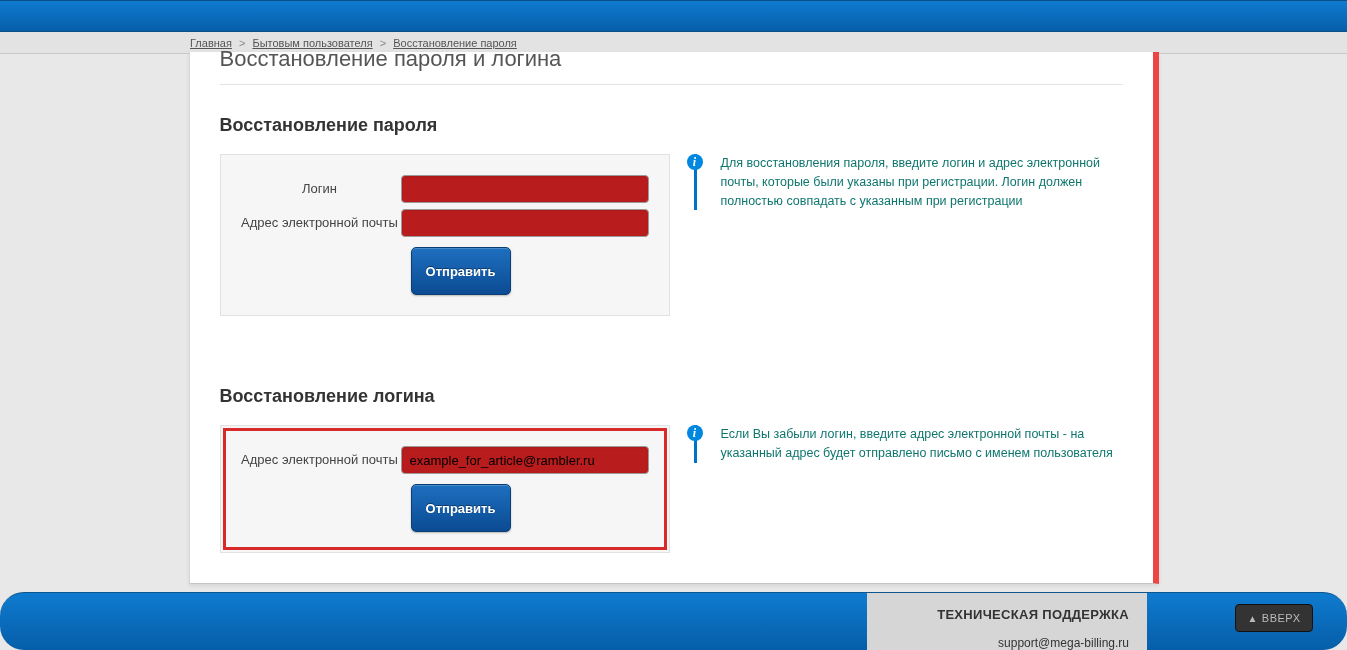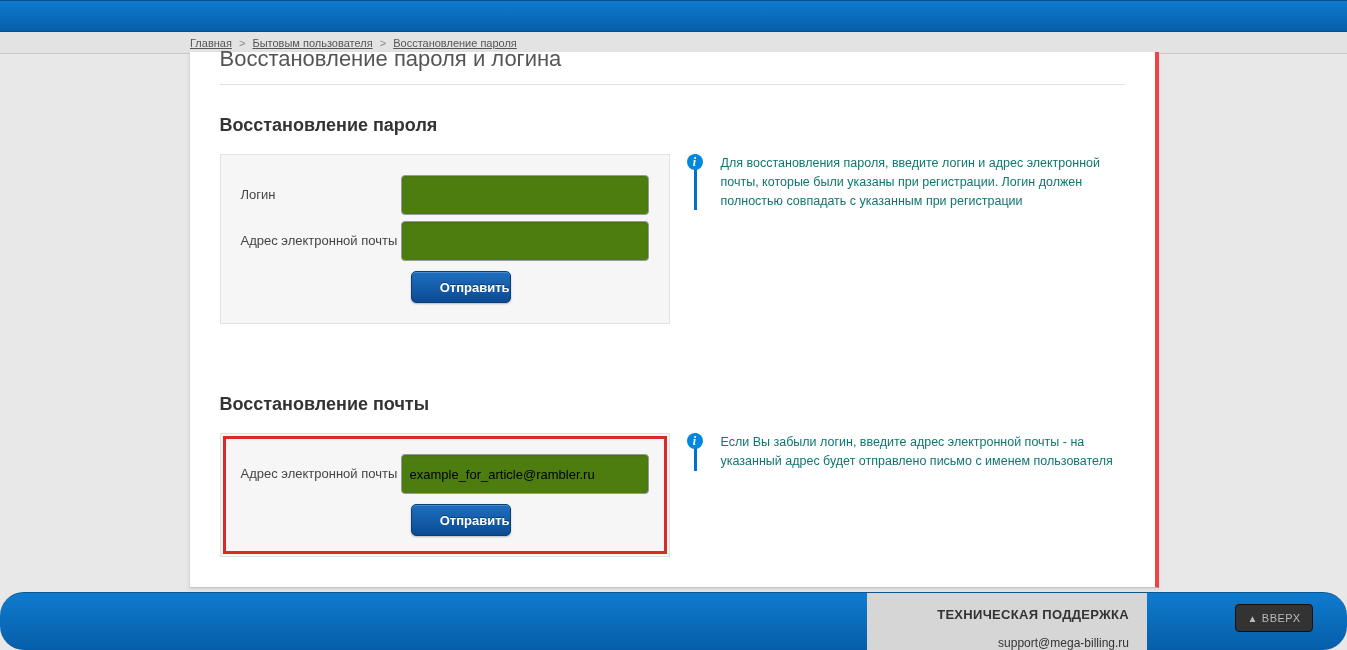--- a/index.html
+++ b/index.html
@@ -26,21 +26,21 @@
   }
   .breadcrumb-bar a { color:#555; text-decoration:underline; }
   .breadcrumb-bar .sep { margin:0 4px; color:#888; }
 
   
   .stage { width:100%; display:flex; justify-content:center; }
   .card {
     width:970px;
     background:#fff;
     border-left:1px solid #d7d7d7;
-    border-right:4px solid #ef4444;
+    border-right:6px solid #ef4444;
     border-bottom:1px solid #c4c4c4;
     box-shadow: 0 2px 4px rgba(0,0,0,.08);
     padding: 0 30px 30px 30px;
     position:relative;
     margin-top:-2px;
   }
 
   .page-title {
     font-size:22px;
     color:#555;
@@ -64,42 +64,41 @@
     background:#f6f6f6;
     border:1px solid #e2e2e2;
     padding:14px 20px 20px 20px;
   }
   .form-panel.highlighted {
     outline:3px solid #d92a2a;
     outline-offset:-6px;
   }
   .form-row { display:flex; align-items:center; margin:6px 0; }
   .form-row label {
-    width:160px; text-align:left; padding-right:2px;
+    width:160px; text-align:center; padding-right:2px;
     font-size:13px; color:#444; line-height:1.15;
   }
   .form-row input[type=text]{
-    flex:1; height:40px;
+    flex:1; height:28px;
     border:1px solid #9a9a9a; border-radius:4px;
     padding:8px 8px; font-size:13px;
-    background:#4d7c0f;
+    background:#b91c1c;
     box-shadow: inset 0 1px 2px rgba(0,0,0,.08);
   }
   .btn-row { margin-left:170px; margin-top:10px; }
   .btn {
     display:inline-block;
-    min-width:100px; height:32px;
+    min-width:100px; height:48px;
     border:1px solid #0a3f74;
     border-radius:5px;
     background:linear-gradient(#1e6fbf,#0b4b93);
     color:#fff; font-size:13px; font-weight:bold;
     text-shadow:0 -1px 0 rgba(0,0,0,.4);
     cursor:pointer;
     box-shadow: 0 1px 2px rgba(0,0,0,.25), inset 0 1px 0 rgba(255,255,255,.2);
-    text-align: right;
   }
 
   .info-col { border-left:3px solid #0073c8; padding-left:22px; max-width:420px; position:relative; }
   .info-icon {
     display:inline-flex; align-items:center; justify-content:center;
     width:16px; height:16px; border-radius:50%;
     background:#0088e0; color:#fff; font-size:12px; font-weight:bold;
     position:absolute; left:-10px; top:0;
     font-family:Georgia,serif; font-style:italic;
   }
@@ -166,21 +165,21 @@
         </div>
       </div>
       <div class="info-col">
         <span class="info-icon">i</span>
         <div class="info-text">Для восстановления пароля, введите логин и адрес электронной почты, которые были указаны при регистрации. Логин должен полностью совпадать с указанным при регистрации</div>
       </div>
     </div>
 
     <div class="gap"></div>
 
-    <h2 class="section-title">Восстановление почты</h2>
+    <h2 class="section-title">Восстановление логина</h2>
     <div class="block-row">
       <div class="form-panel highlighted">
         <div class="form-row">
           <label>Адрес электронной почты</label>
           <input type="text" value="example_for_article@rambler.ru" style="">
         </div>
         <div class="btn-row">
           <button class="btn">Отправить</button>
         </div>
       </div>

